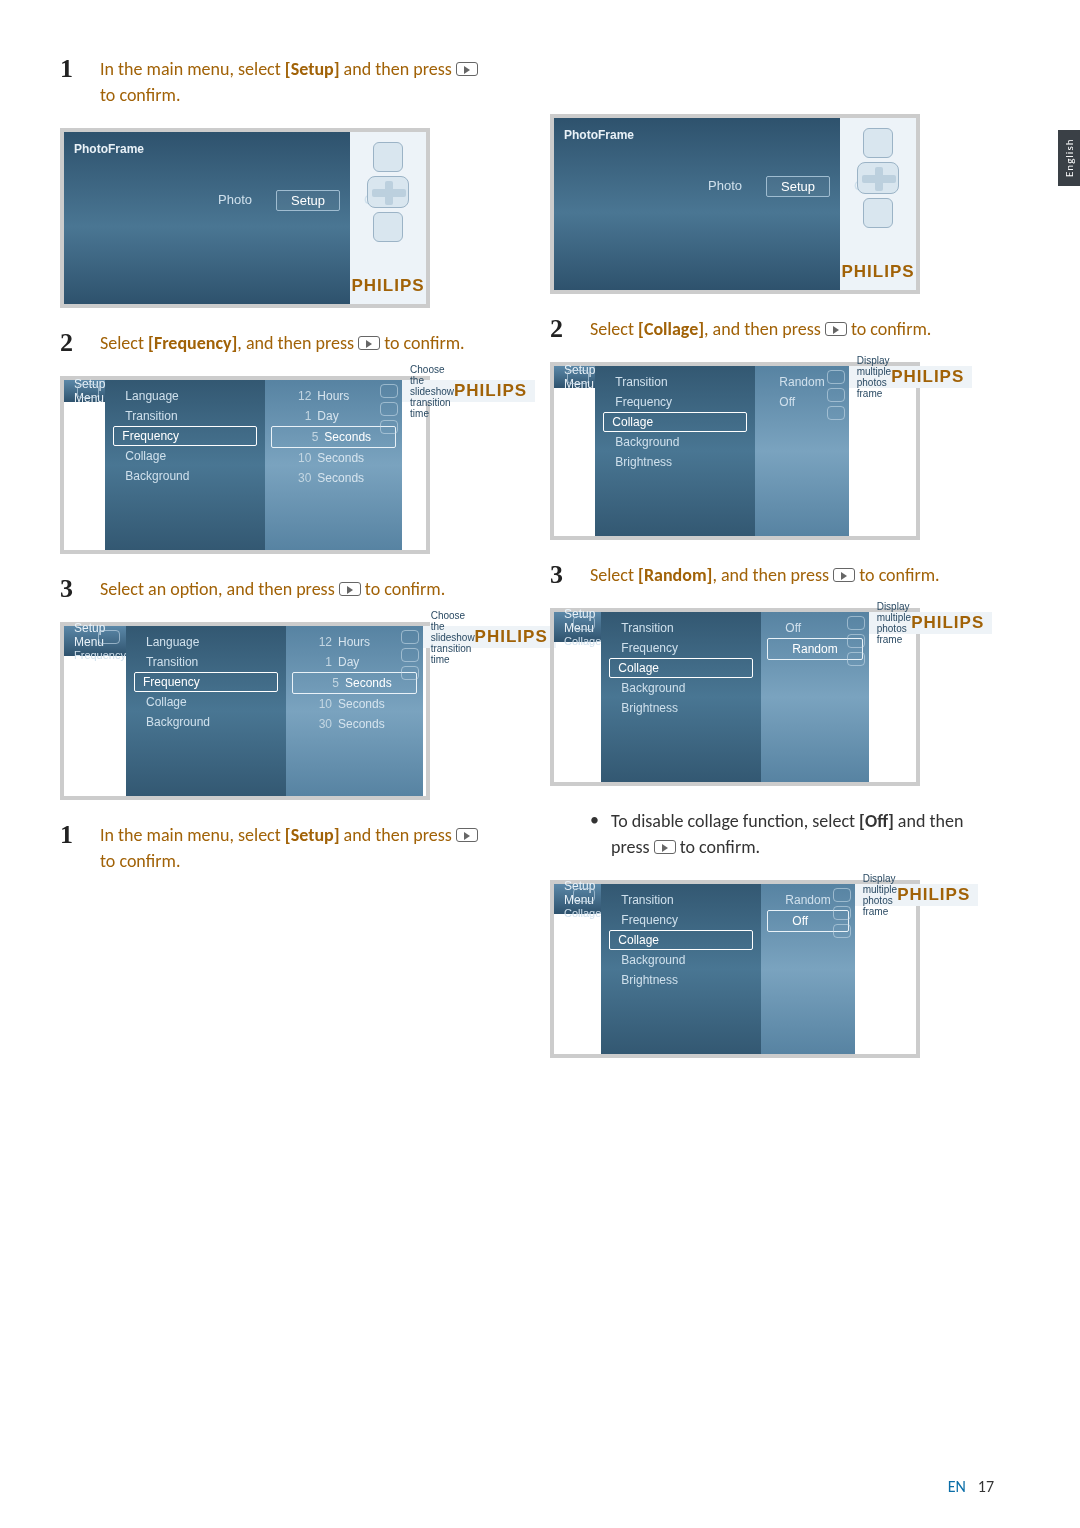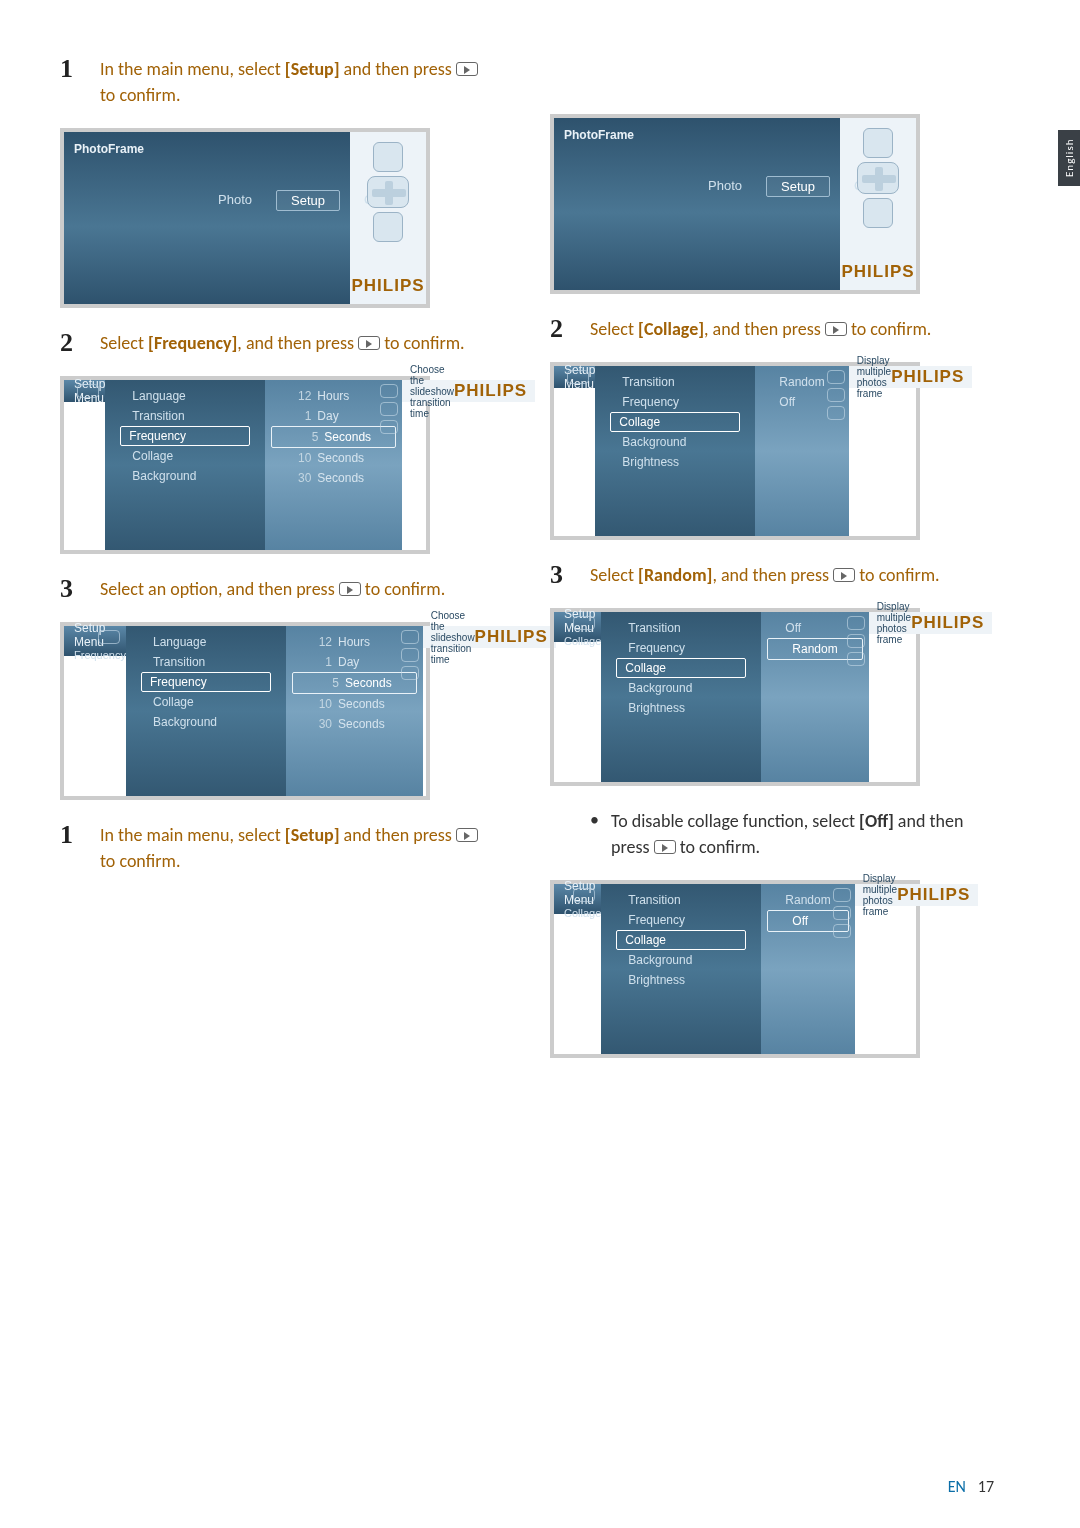--- a/index.html
+++ b/index.html
@@ -158,21 +158,21 @@
   .shead .r-ic {
     position:absolute; right:6px; top:4px;
     width: 22px; height: 14px;
     border: 1px solid #b8cfdf; border-radius: 4px;
     opacity: .7;
   }
   .sbody { flex:1; display:flex; }
   .sleft {
     width: 160px;
     background: linear-gradient(#335872, #497693 50%, #335872);
-    padding: 6px 7px;
+    padding: 6px 0;
   }
   .srow {
     color: #cfe0ec;
     font-size: 12px;
     padding: 3px 10px 3px 20px;
   }
   .srow.sel {
     border: 1px solid #fff;
     border-radius: 2px;
     margin: 0 8px;

